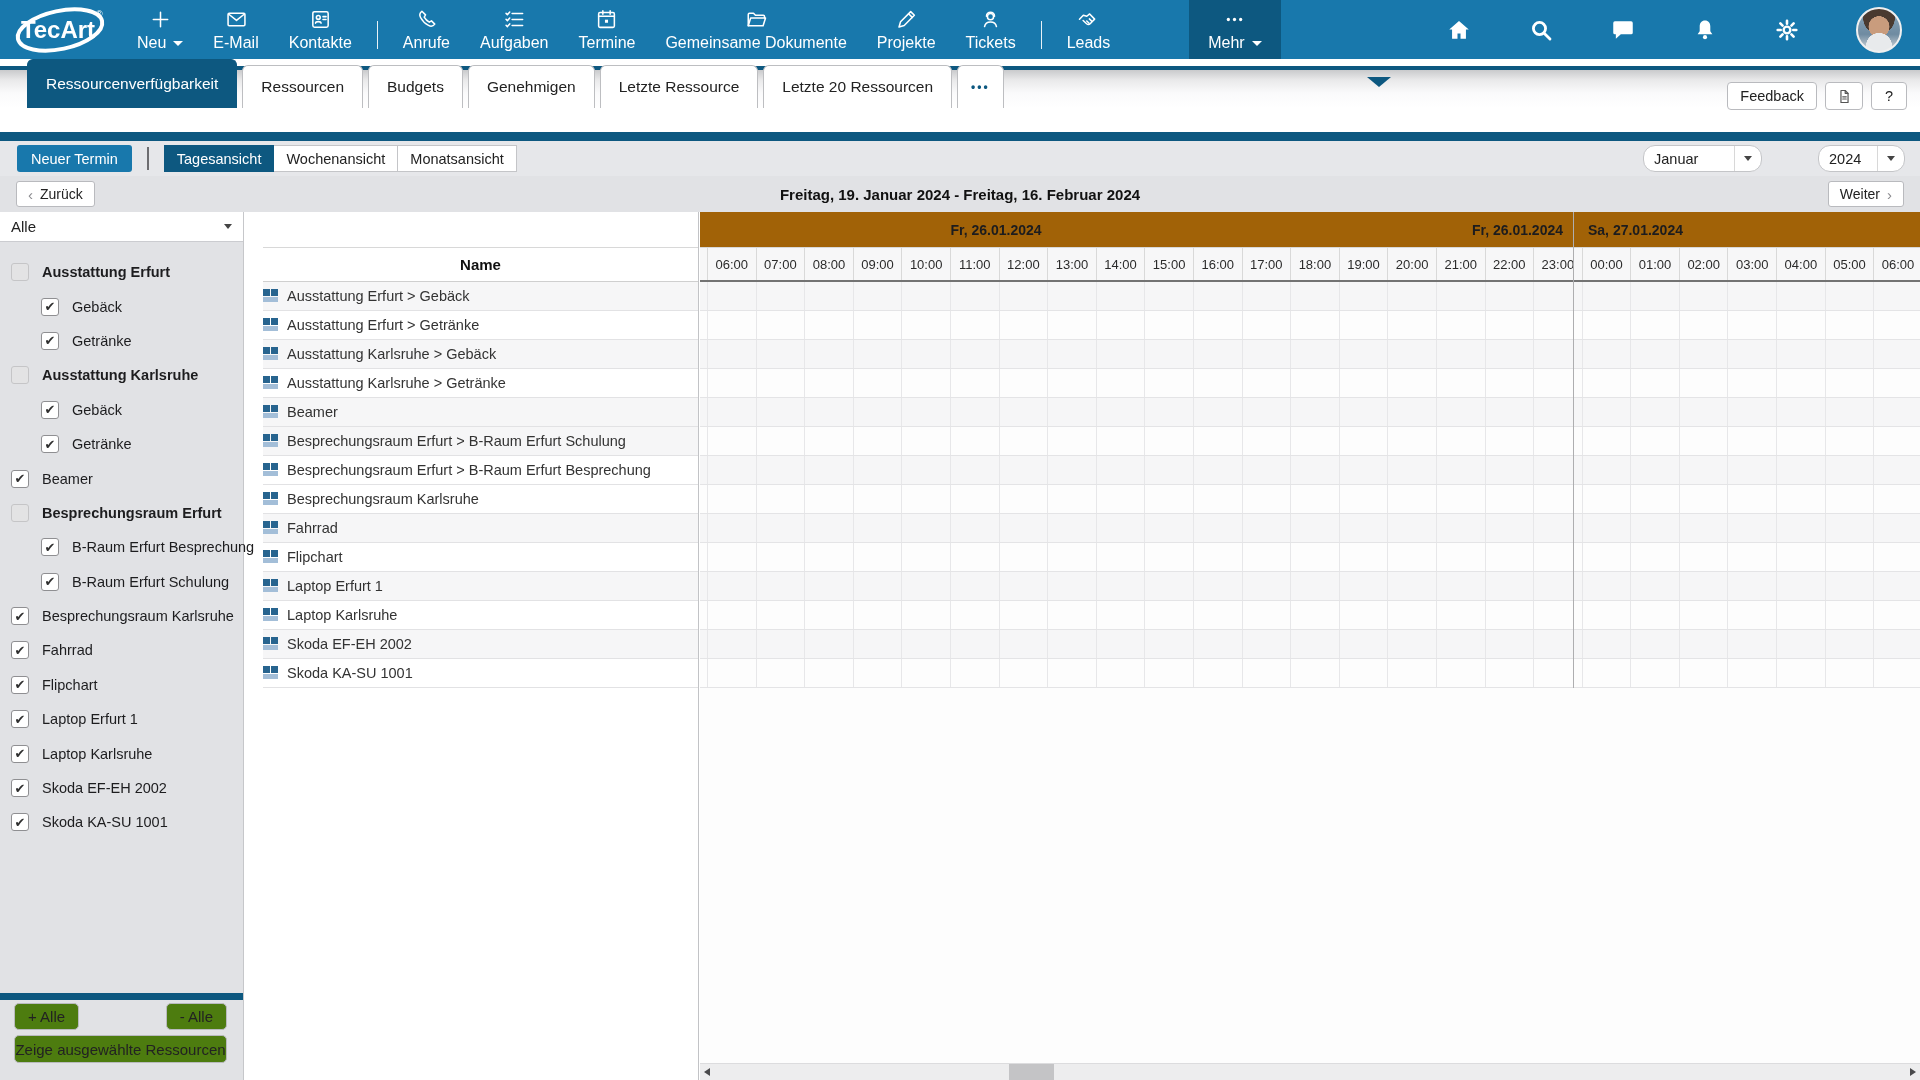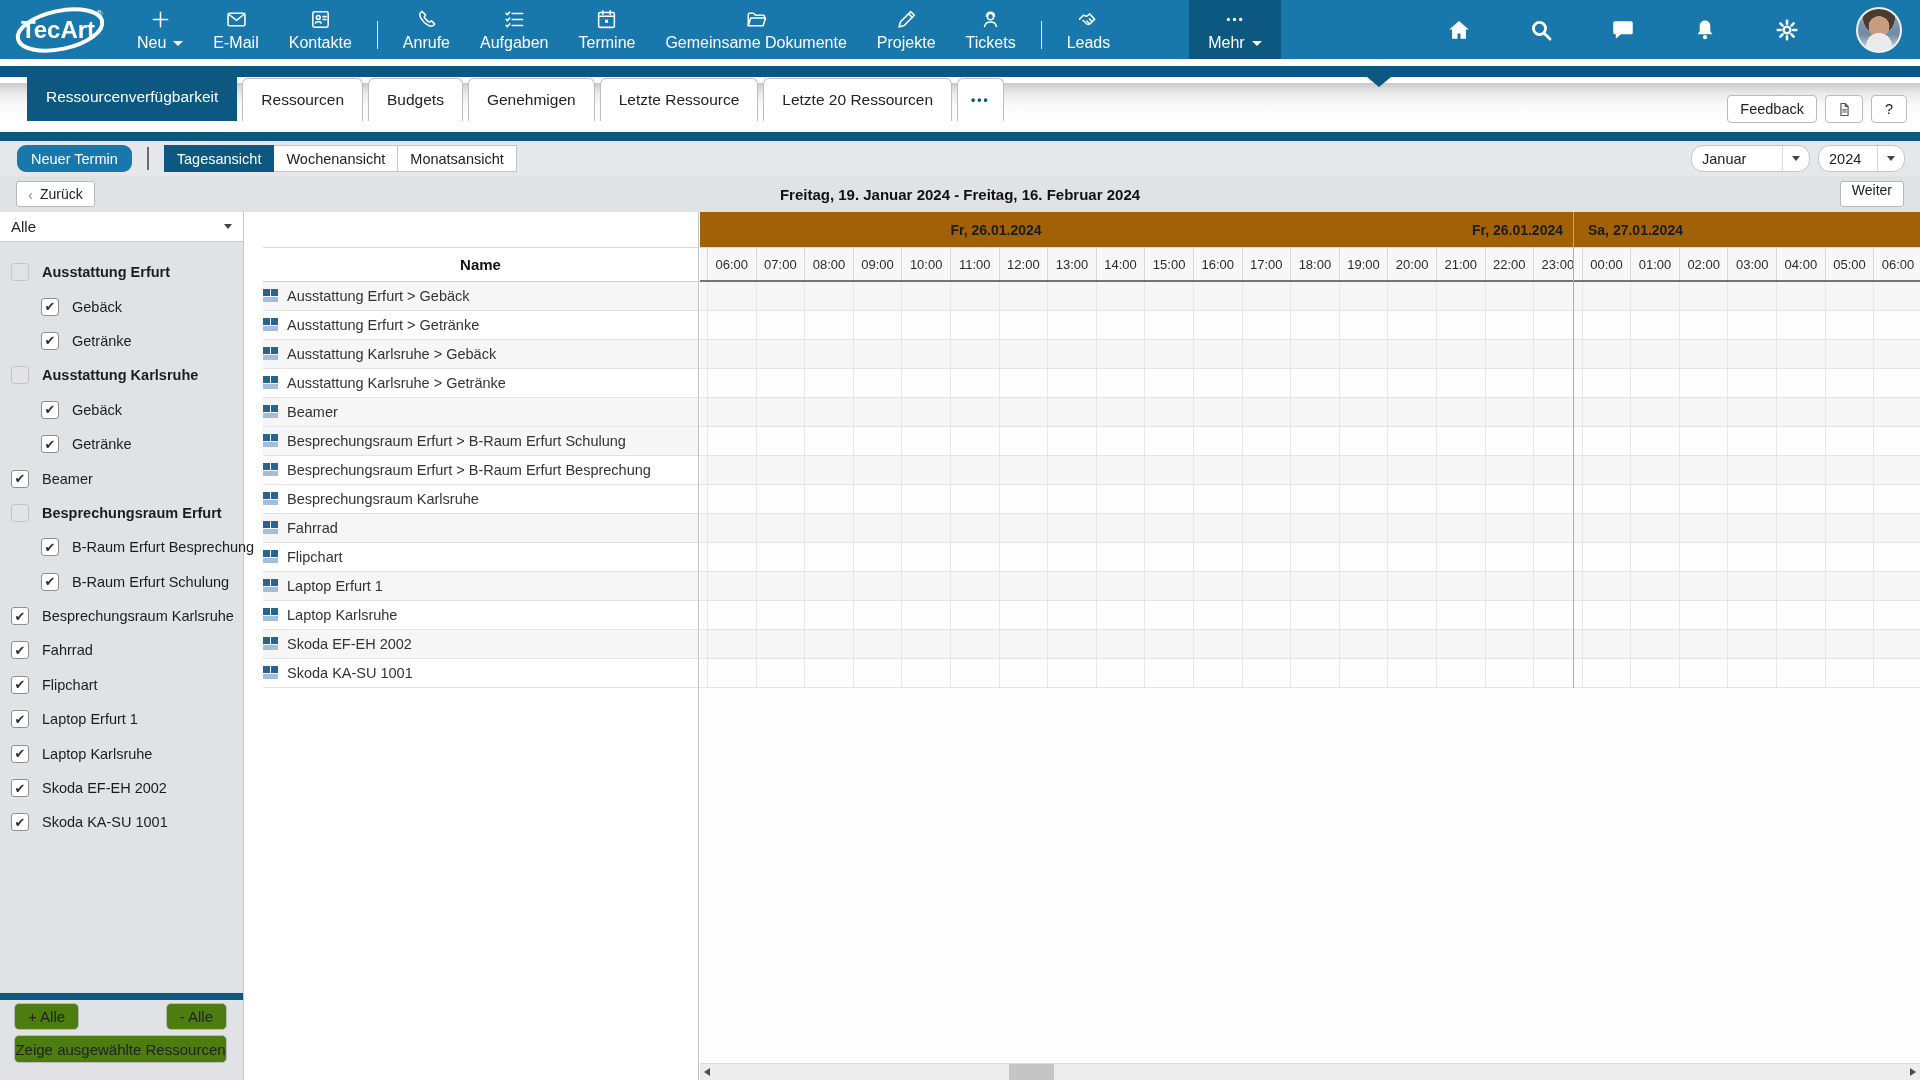--- a/index.html
+++ b/index.html
@@ -32,67 +32,67 @@
       radial-gradient(circle at 50% 22%, #4a3a30 0 40%, transparent 41%),
       linear-gradient(180deg,#8aa7bd 0%, #6f8ba1 60%, #d8dcdf 100%); }
 
   
   .subbar { position:absolute; top:66px; left:0; right:0; height:11px; background:#0d5880; }
   .mehr-pointer { position:absolute; top:77px; left:1367px; width:0; height:0;
     border-left:12px solid transparent; border-right:12px solid transparent;
     border-top:10px solid #0d5880; z-index:6; }
 
   
-  .tabzone { position:absolute; top:83px; left:0; right:0; height:38px;
+  .tabzone { position:absolute; top:70px; left:0; right:0; height:38px;
     background:linear-gradient(180deg,#c9cacc 0,#e9e9ea 10px,#fafafb 60%,#ffffff 100%); }
   .tabs { position:absolute; left:27px; bottom:0; display:flex; align-items:flex-end; }
   .tab { height:43px; display:flex; align-items:center; padding:0 18px; margin-right:5px;
     background:#fff; border:1px solid #bdbec1; border-bottom:none; border-radius:6px 6px 0 0;
     font-size:15.5px; color:#222; cursor:pointer; white-space:nowrap; }
   .tab.active { height:49px; background:#0d5880; border-color:#0d5880; color:#fff; }
   .tab-more { padding:0 13px; color:#0d5880; font-weight:bold; font-size:12px; letter-spacing:2px; }
   .tabzone-right { position:absolute; right:13px; top:12px; display:flex; gap:8px; align-items:center; }
   .wbtn { background:#fff; border:1px solid #b9babe; border-radius:4px; height:28px;
     display:flex; align-items:center; justify-content:center; padding:0 12px;
     font-size:14.5px; color:#222; cursor:pointer; }
   .wbtn.sq { width:38px; padding:0; }
   .wbtn svg { width:17px; height:17px; }
   .activestrip { position:absolute; top:132px; left:0; right:0; height:9px; background:#0d5880; }
 
   
   .toolbar { position:absolute; top:141px; left:0; right:0; height:35px; background:#e6e7ea;
     display:flex; align-items:center; }
   .btn-new { margin-left:17px; background:#1878ac; color:#fff; height:27px; padding:0 14px;
-    border-radius:9px; font-size:14.5px; display:flex; align-items:center; cursor:pointer; border:none; }
+    border-radius:3px; font-size:14.5px; display:flex; align-items:center; cursor:pointer; border:none; }
   .tsep { width:2px; height:23px; background:#6d6d70; margin:0 15px; }
   .seg { display:flex; }
   .seg .segbtn { height:27px; padding:0 12px; background:#fff; border:1px solid #c4c5c8;
     border-left:none; font-size:14.5px; color:#222; display:flex; align-items:center; cursor:pointer; }
   .seg .segbtn:first-child { border-left:1px solid #c4c5c8; }
   .seg .segbtn.active { background:#0d5880; border-color:#0d5880; color:#fff; }
   .toolbar-right { margin-left:auto; margin-right:15px; display:flex; gap:8px; }
   .sel { height:27px; background:#fff; border:1px solid #c4c5c8; display:flex; align-items:stretch;
-    font-size:14.5px; color:#222; cursor:pointer; border-radius:12px; }
+    font-size:14.5px; color:#222; cursor:pointer; border-radius:12px;margin-left:48px; }
   .sel .sel-val { display:flex; align-items:center; padding:0 10px; }
   .sel .caret-box { width:27px; border-left:1px solid #d8d8d8; display:flex; align-items:center; justify-content:center; }
   .dcaret { width:0; height:0; border-left:4.5px solid transparent; border-right:4.5px solid transparent;
     border-top:5px solid #444; }
   .sel-month .sel-val { width:90px; }
   .sel-year .sel-val { width:58px; }
 
   
   .datenav { position:absolute; top:176px; left:0; right:0; height:36px; background:#e1e2e5; }
   .datenav .title { position:absolute; left:0; right:0; top:0; bottom:0; display:flex;
     align-items:center; justify-content:center; font-weight:bold; font-size:15px; color:#111;
     pointer-events:none; }
   .navbtn { position:absolute; top:5px; background:#fff; border:1px solid #b9babe; border-radius:3px;
     height:26px; display:flex; align-items:center; gap:7px; padding:0 11px; font-size:14px; color:#222; cursor:pointer; }
   .navbtn .chv { color:#8a8a8e; font-size:15px; }
   .navbtn.back { left:16px; }
-  .navbtn.next { right:16px;flex-direction:column; }
+  .navbtn.next { right:16px; }
 
   
   .content { position:absolute; top:212px; left:0; right:0; bottom:0; }
 
   
   .sidebar { position:absolute; left:0; top:0; bottom:0; width:244px; background:#e1e2e5;
     border-right:1px solid #c6c7ca; }
   .alle { height:30px; background:#fff; border-bottom:1px solid #cbccd0; display:flex;
     align-items:center; padding:0 11px; font-size:15px; color:#222; cursor:pointer; }
   .alle .dcaret { margin-left:auto; }

